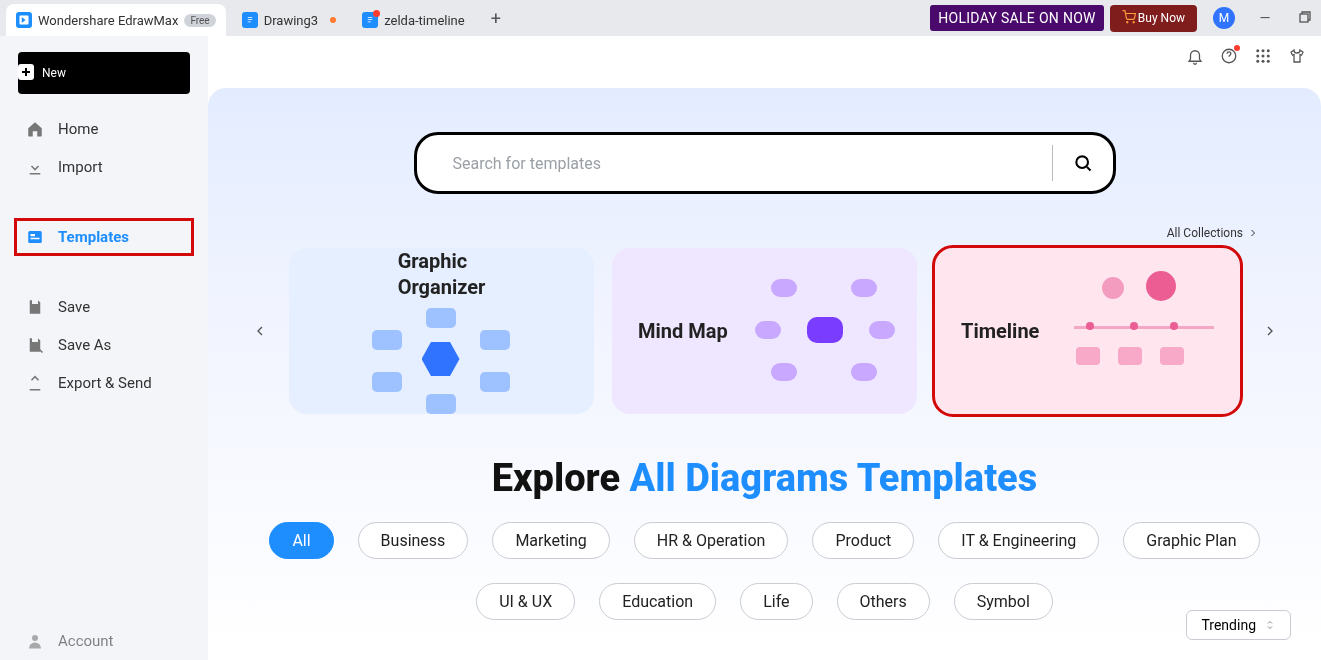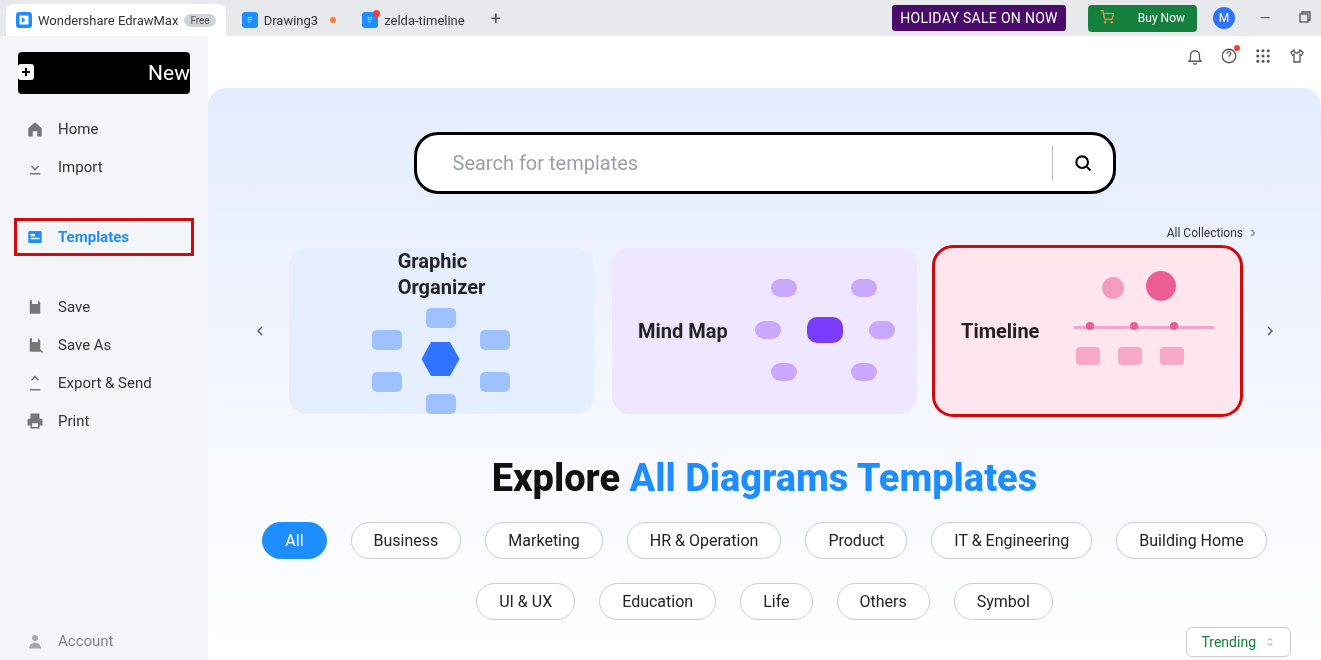--- a/index.html
+++ b/index.html
@@ -11,46 +11,46 @@
 .tab.active { background: #fff; }
 .tab .doc-icon { width: 16px; height: 16px; border-radius: 3px; background:#1e8eff; display:flex; align-items:center; justify-content:center; }
 .tab .doc-icon svg { width:12px; height:12px; }
 .free-badge { background:#d0d4da; color:#555; font-size:10px; padding:1px 6px; border-radius:8px; }
 .tab-dot { width:6px; height:6px; border-radius:50%; background:#ff7a30; margin-left:6px; }
 .doc-icon.with-red { position:relative; }
 .doc-icon.with-red::after { content:''; position:absolute; top:-2px; right:-2px; width:7px; height:7px; border-radius:50%; background:#ff3a2f; }
 .tab-plus { margin-left: 10px; color:#555; font-size:18px; cursor:pointer; }
 .title-spacer { flex:1; }
 .holiday { background:#4a0a6b; color:#fff; font-size:14px; padding:5px 8px; border-radius:3px; letter-spacing:.3px; }
-.buy { background:#15803d; color:#fff; display:flex; align-items:center; gap:24px; padding:5px 12px; border-radius:4px; font-size:12px; margin-left:16px; }
+.buy { background:#7f1d1d; color:#fff; display:flex; align-items:center; gap:2px; padding:5px 12px; border-radius:4px; font-size:12px; margin-left:0; }
 .avatar { width:22px; height:22px; border-radius:50%; background:#2f73ff; color:#fff; display:flex; align-items:center; justify-content:center; font-size:12px; margin-left:10px; }
 .win-btn { width:20px; text-align:center; color:#555; margin-left:14px; font-size:14px; }
 
 .app { display:flex; height:calc(660px - 36px); }
 
 
 .sidebar { width:208px; background:#f3f5f8; padding-top:16px; display:flex; flex-direction:column; }
-.new-btn { margin:0 18px 16px; background:#000; color:#fff; border-radius:4px; height:42px; display:flex; align-items:center; justify-content:space-between; gap:8px; font-size:21px; }
+.new-btn { margin:0 18px 16px; background:#000; color:#fff; border-radius:4px; height:42px; display:flex; align-items:center; justify-content:flex-start; gap:8px; font-size:12px; }
 .side-item { display:flex; align-items:center; gap:14px; padding:10px 22px; font-size:15px; color:#333; border-radius:4px; margin:0 4px; }
 .side-item svg { width:18px; height:18px; }
 .side-item.templates { color:#1e8eff; }
 .side-item.templates svg { color:#1e8eff; }
 .side-highlight { position:relative; margin:18px 0;font-weight:bold; }
 .side-highlight::before { content:''; position:absolute; inset:0 14px; border:3px solid #d30808; pointer-events:none; }
 .side-gap { height:14px; }
 .side-spacer { flex:1; }
 
 
 .main { flex:1; background:#fff; position:relative; overflow:hidden; }
 .topicons { position:absolute; top:10px; right:14px; display:flex; align-items:center; gap:14px; color:#555; }
 .topicons .ic { width:20px; height:20px; display:flex; align-items:center; justify-content:center; position:relative; }
 .ic.red-dot::after { content:''; position:absolute; top:-1px; right:-1px; width:6px; height:6px; background:#ff3a2f; border-radius:50%; }
 .hero { margin-top:52px; background:linear-gradient(180deg,#e3ecff 0%, #f1f4ff 40%, #fff 100%); border-radius:18px; margin-left:0; padding:44px 40px 30px; min-height:540px; }
 .search { width:702px; margin:0 auto; border:3px solid #000; border-radius:24px; height:62px; display:flex; align-items:center; background:#fff; }
-.search input { flex:1; border:none; outline:none; font-size:20px; padding:0 36px; background:transparent; color:#000000; }
+.search input { flex:1; border:none; outline:none; font-size:16px; padding:0 36px; background:transparent; color:#000000; }
 .search input::placeholder { color:#9aa0a6; }
 .search .divider { width:1px; height:36px; background:#bbb; }
 .search .sbtn { width:60px; display:flex; align-items:center; justify-content:center; }
 
 .allcol { text-align:right; margin:32px 22px 0 0; font-size:12px; color:#333; display:flex; justify-content:flex-end; align-items:center; gap:4px; }
 
 .carousel { display:flex; align-items:center; gap:18px; margin-top:8px; }
 .arrow { width:24px; height:24px; display:flex; align-items:center; justify-content:center; color:#555; }
 .card { width:316px; height:166px; border-radius:18px; display:flex; align-items:center; justify-content:space-between; padding:0 26px; font-size:20px; font-weight:700; color:#222; }
 .card .label { line-height:1.3; }
@@ -80,21 +80,21 @@
 .tl-art .sq { position:absolute; width:24px; height:18px; border-radius:4px; background:#f7a9c7; top:76px; }
 .tl-art .sq1{ left:2px;} .tl-art .sq2{ left:44px;} .tl-art .sq3{ left:86px;}
 
 .explore { text-align:center; margin-top:42px; font-size:38px; font-weight:800; color:#111; }
 .explore .blue { color:#1e8eff; }
 
 .pills { display:flex; flex-wrap:wrap; justify-content:center; gap:24px; margin-top:22px; }
 .pill { border:1px solid #c9ccd3; border-radius:22px; padding:8px 22px; font-size:16px; color:#222; background:#fff; }
 .pill.active { background:#1e8eff; color:#fff; border-color:#1e8eff; }
 
-.trending { position:absolute; right:30px; bottom:3px; border:1px solid #c9ccd3; border-radius:6px; padding:6px 14px; font-size:14px; color:#15803d; background:#fff; display:flex; gap:8px; align-items:center; }
+.trending { position:absolute; right:30px; bottom:20px; border:1px solid #c9ccd3; border-radius:6px; padding:6px 14px; font-size:14px; color:#000000; background:#fff; display:flex; gap:8px; align-items:center; }
 </style>
 </head>
 <body>
 
 <div class="titlebar">
   <div class="tab active">
     <span class="doc-icon">
         <svg viewBox="0 0 16 16">
           <path fill="#fff" d="M3 2h10a1 1 0 011 1v10a1 1 0 01-1 1H3a1 1 0 01-1-1V3a1 1 0 011-1zm2 2v8l5-4-5-4z"></path>
         </svg>
@@ -184,26 +184,20 @@
           <path d="M5 3h11l3 3v15H5zM8 3v5h8V3"></path>
           <path d="M17 17l5 5" stroke="#777" stroke-width="2"></path>
         </svg>
       <span>Save As</span>
     </div>
     <div class="side-item">
       <svg viewBox="0 0 24 24" fill="#777">
           <path d="M5 20h14v2H5zM12 17V5l-4 4L6.6 7.6 12 2l5.4 5.6L16 9l-4-4v12z"></path>
         </svg>
       <span>Export &amp; Send</span>
-    </div>
-    <div class="side-item">
-      <svg viewBox="0 0 24 24" fill="#777">
-          <path d="M6 9V2h12v7h2a2 2 0 012 2v7h-4v4H6v-4H2v-7a2 2 0 012-2zM8 20h8v-5H8z"></path>
-        </svg>
-      <span>Print</span>
     </div>
     <div class="side-spacer"></div>
     <div class="side-item" style="opacity:.6">
       <svg viewBox="0 0 24 24" fill="#777">
           <circle cx="12" cy="8" r="4"></circle>
           <path d="M4 22a8 8 0 0116 0z"></path>
         </svg>
       <span>Account</span>
     </div>
   </div>
@@ -320,21 +314,21 @@
         <span>Explore </span><span class="blue">All Diagrams Templates</span>
       </div>
 
       <div class="pills" id="pills">
           <div class="pill active">All</div>
           <div class="pill">Business</div>
           <div class="pill">Marketing</div>
           <div class="pill">HR &amp; Operation</div>
           <div class="pill">Product</div>
           <div class="pill">IT &amp; Engineering</div>
-          <div class="pill">Building Home</div>
+          <div class="pill">Graphic Plan</div>
           <div class="pill">UI &amp; UX</div>
           <div class="pill">Education</div>
           <div class="pill">Life</div>
           <div class="pill">Others</div>
           <div class="pill">Symbol</div>
         </div>
     </div>
 
     <div class="trending">
       <span>Trending</span>

